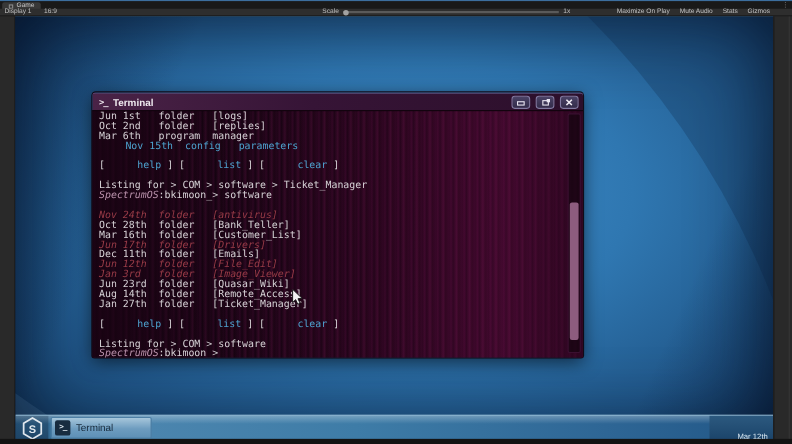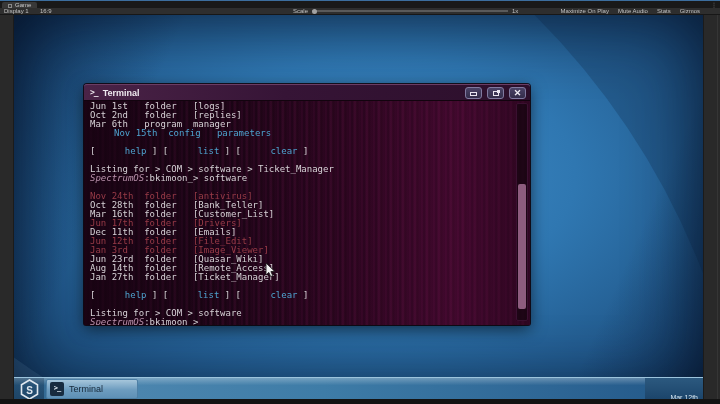--- a/index.html
+++ b/index.html
@@ -51,21 +51,21 @@
   .ic-x{color:#f0ecf4;font-size:9px;line-height:9px;font-weight:bold;}
   #term-body{position:absolute;left:0;top:16px;right:0;bottom:0;overflow:hidden;
     background:
       linear-gradient(90deg, rgba(24,3,18,0.85), rgba(24,3,18,0.15) 28%, rgba(95,9,62,0.22) 58%, rgba(130,16,86,0.34) 84%, rgba(55,6,38,0.65) 100%),
       repeating-linear-gradient(90deg, #1a0414 0px, #2b0721 2px, #130310 4px, #320a25 7px, #170411 9px, #21051a 12px),
       #140310;
     border-top:1px solid #12030e;}
   #term-out{position:absolute;left:6px;top:1px;right:16px;bottom:0;
             font:9px/9px "DejaVu Sans Mono",monospace;white-space:pre;}
   .tline{height:9px;}
-  .c-w{color:#d6d2d6;} .c-b{color:#4da3cf;padding-left:24px;} .c-r{color:#983b47;} .c-p{color:#bb93ad;font-style:italic;}
+  .c-w{color:#d6d2d6;} .c-b{color:#4da3cf;padding-left:24px;} .c-r{color:#983b47;font-style:italic;} .c-p{color:#bb93ad;font-style:italic;}
   #scrollbar{position:absolute;right:2px;top:2px;bottom:4px;width:12px;background:rgba(18,4,14,0.65);
              border:1px solid #3a1030;box-sizing:border-box;border-radius:2px;}
   #scroll-thumb{position:absolute;left:1px;right:1px;top:37%;height:58%;background:#8d5c7e;border-radius:2px;}
   
   #cursor{position:absolute;left:251px;top:248px;}
   
   #taskbar{position:absolute;left:0;top:362px;width:689px;height:22px;
     background:
       linear-gradient(180deg, rgba(255,255,255,0.28), rgba(255,255,255,0) 35%),
       linear-gradient(90deg, #2d638c, #4b85ae 18%, #3e7ca7 45%, #2e6695 78%, #215686);

